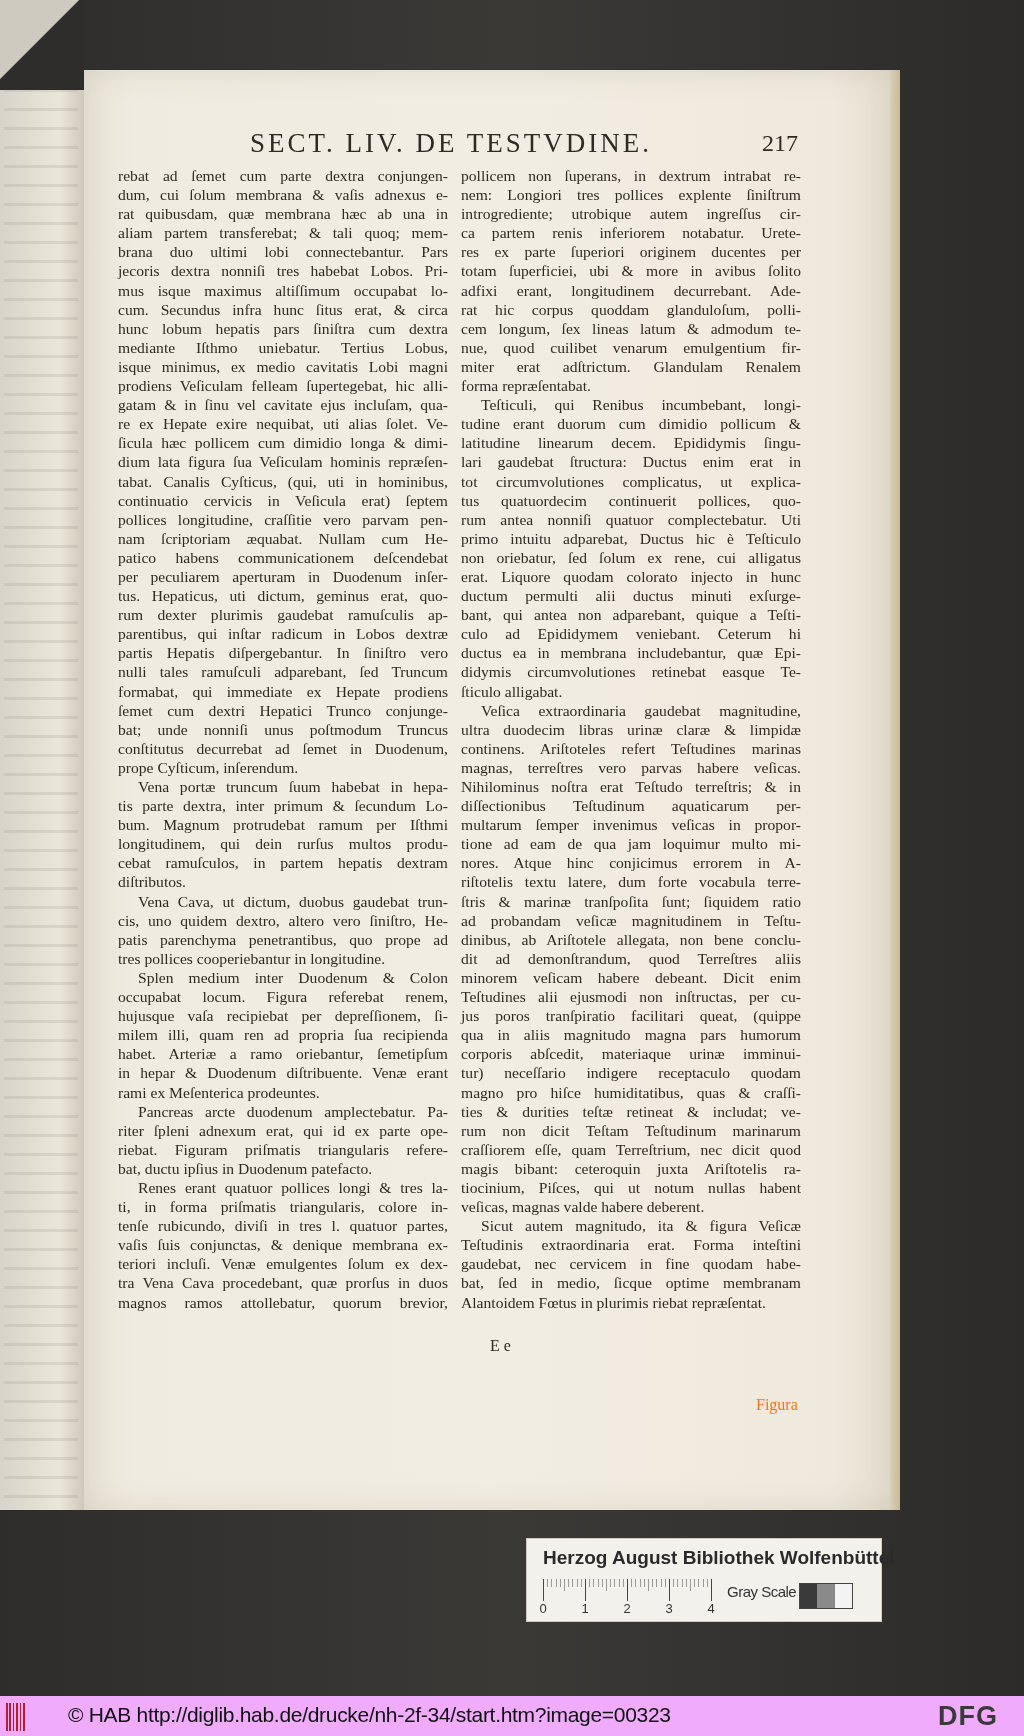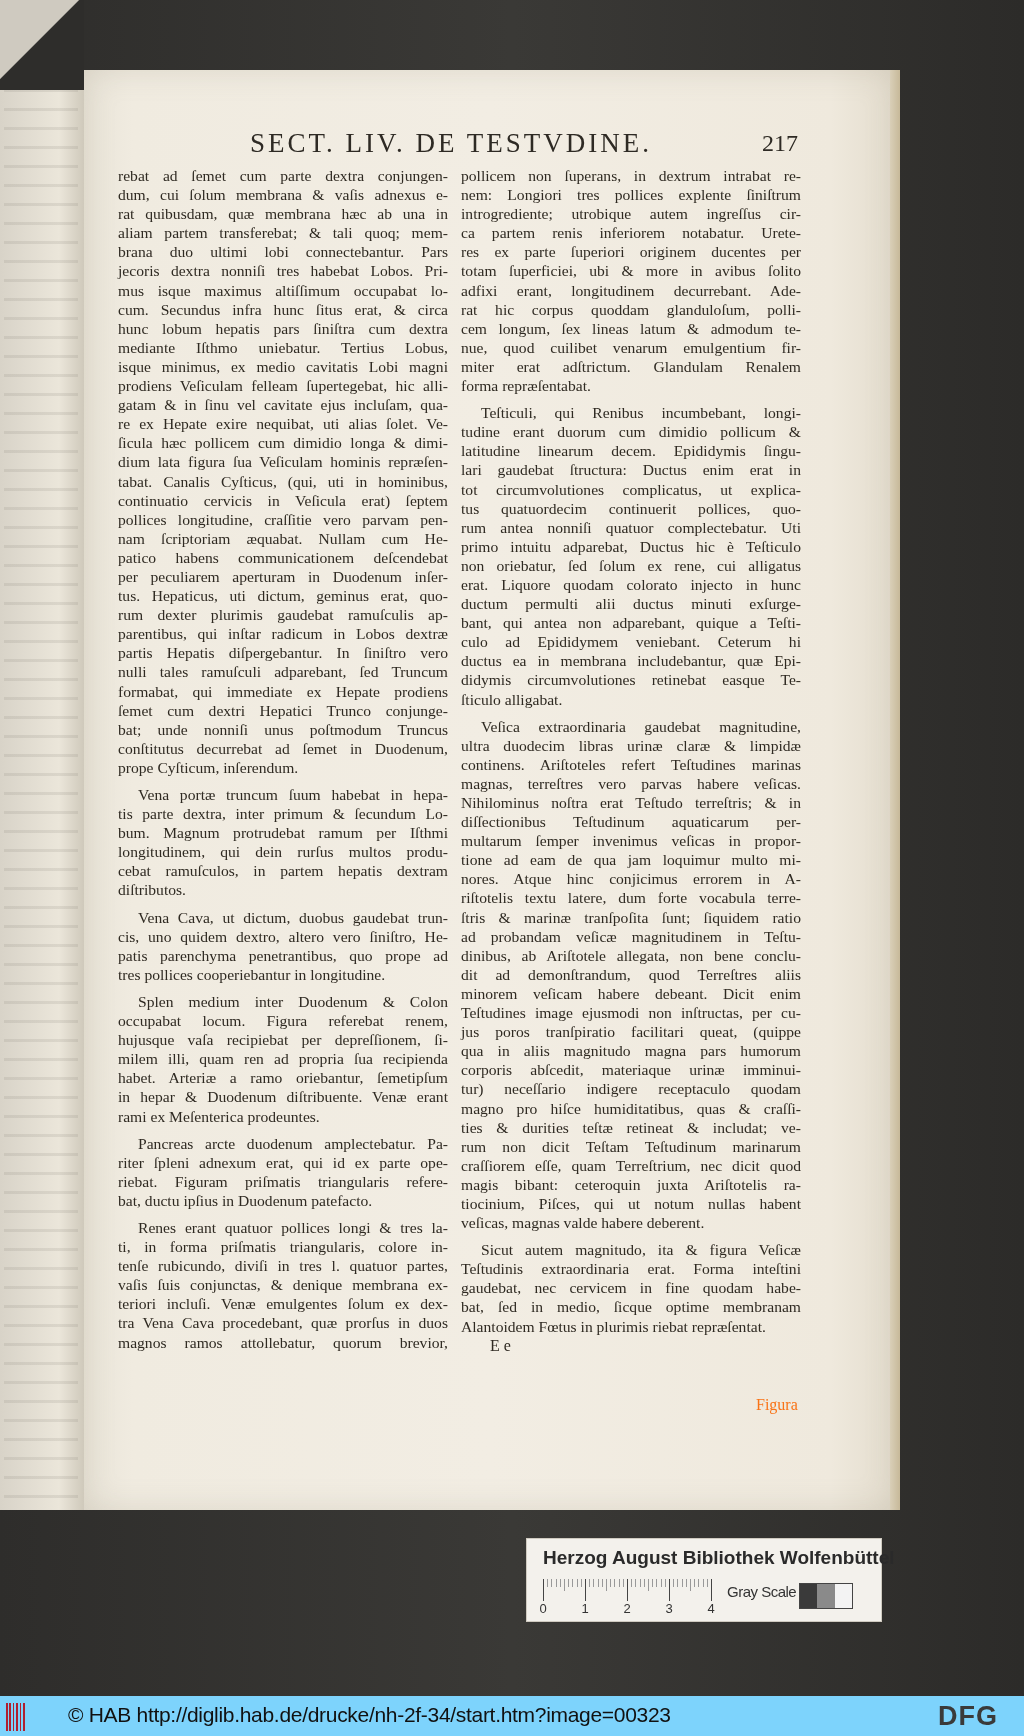--- a/index.html
+++ b/index.html
@@ -45,21 +45,21 @@
   }
   .col {
     position:absolute; top:166px;
     font-family:"Liberation Serif", serif; font-size:15.6px; line-height:19.1px;
     color:#2f2a22;
   }
   .col-left { left:118px; width:330px; }
   .col-right { left:461px; width:340px; }
   .col .line { white-space:nowrap; height:19.1px; text-align:justify; text-align-last:justify; }
   .col .line.last { text-align-last:left; }
-  .col .line.indent { padding-left:20px;margin-top:8px; }
+  .col .line.indent { padding-left:20px; }
   .label-card {
     position:absolute; left:526px; top:1538px; width:354px; height:82px;
     background:#f3f1ec; border:1px solid #cfcac0;
   }
   .label-title {
     position:absolute; left:16px; top:8px;
     font-family:Liberation Sans, sans-serif; font-weight:bold; font-size:19px; color:#2a2a2a;
     white-space:nowrap;
   }
   .ruler {
@@ -73,21 +73,21 @@
   .gray-label {
     position:absolute; left:200px; top:44px;
     font-family:"Liberation Sans", sans-serif; font-size:15px; color:#333; letter-spacing:-0.5px;
   }
   .gray-scale {
     position:absolute; left:272px; top:44px; width:52px; height:24px; border:1px solid #444; display:flex;
   }
   .gray-scale span { flex:1; }
   .footer {
     position:absolute; left:0; top:1696px; width:1024px; height:40px;
-    background:#7dd3fc; display:flex; align-items:center;
+    background:#f0abfc; display:flex; align-items:center;
   }
   .footer-logo {
     position:absolute; left:6px; top:7px; width:20px; height:28px;
     background:repeating-linear-gradient(90deg,#b02030 0px,#b02030 1.5px,transparent 1.5px,transparent 3.5px);
   }
   .footer-text {
     position:absolute; left:68px; top:7px;
     font-family:"Liberation Sans", sans-serif; font-size:21px; color:#111; letter-spacing:-0.3px;
     white-space:nowrap;
   }
@@ -211,21 +211,21 @@
     <div class="line">diſſectionibus Teſtudinum aquaticarum per-</div>
     <div class="line">multarum ſemper invenimus veſicas in propor-</div>
     <div class="line">tione ad eam de qua jam loquimur multo mi-</div>
     <div class="line">nores. Atque hinc conjicimus errorem in A-</div>
     <div class="line">riſtotelis textu latere, dum forte vocabula terre-</div>
     <div class="line">ſtris &amp; marinæ tranſpoſita ſunt; ſiquidem ratio</div>
     <div class="line">ad probandam veſicæ magnitudinem in Teſtu-</div>
     <div class="line">dinibus, ab Ariſtotele allegata, non bene conclu-</div>
     <div class="line">dit ad demonſtrandum, quod Terreſtres aliis</div>
     <div class="line">minorem veſicam habere debeant. Dicit enim</div>
-    <div class="line">Teſtudines image ejusmodi non inſtructas, per cu-</div>
+    <div class="line">Teſtudines alii ejusmodi non inſtructas, per cu-</div>
     <div class="line">jus poros tranſpiratio facilitari queat, (quippe</div>
     <div class="line">qua in aliis magnitudo magna pars humorum</div>
     <div class="line">corporis abſcedit, materiaque urinæ imminui-</div>
     <div class="line">tur) neceſſario indigere receptaculo quodam</div>
     <div class="line">magno pro hiſce humiditatibus, quas &amp; craſſi-</div>
     <div class="line">ties &amp; durities teſtæ retineat &amp; includat; ve-</div>
     <div class="line">rum non dicit Teſtam Teſtudinum marinarum</div>
     <div class="line">craſſiorem eſſe, quam Terreſtrium, nec dicit quod</div>
     <div class="line">magis bibant: ceteroquin juxta Ariſtotelis ra-</div>
     <div class="line">tiocinium, Piſces, qui ut notum nullas habent</div>

